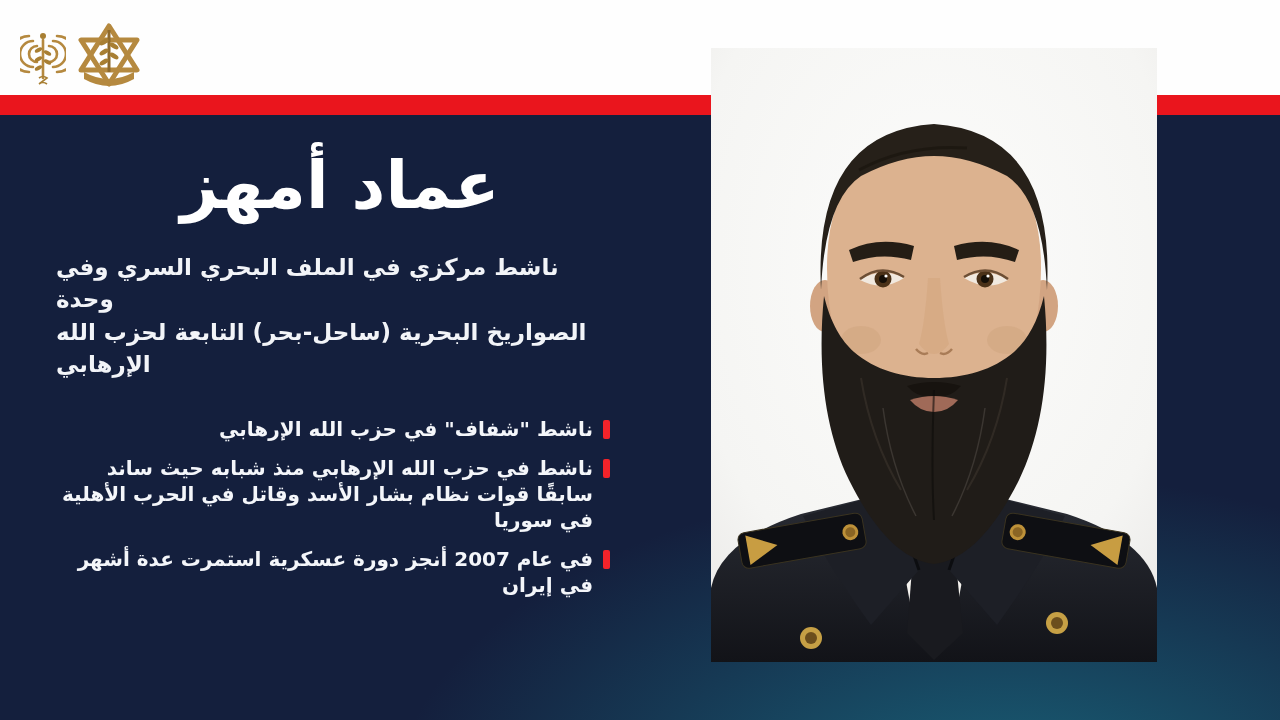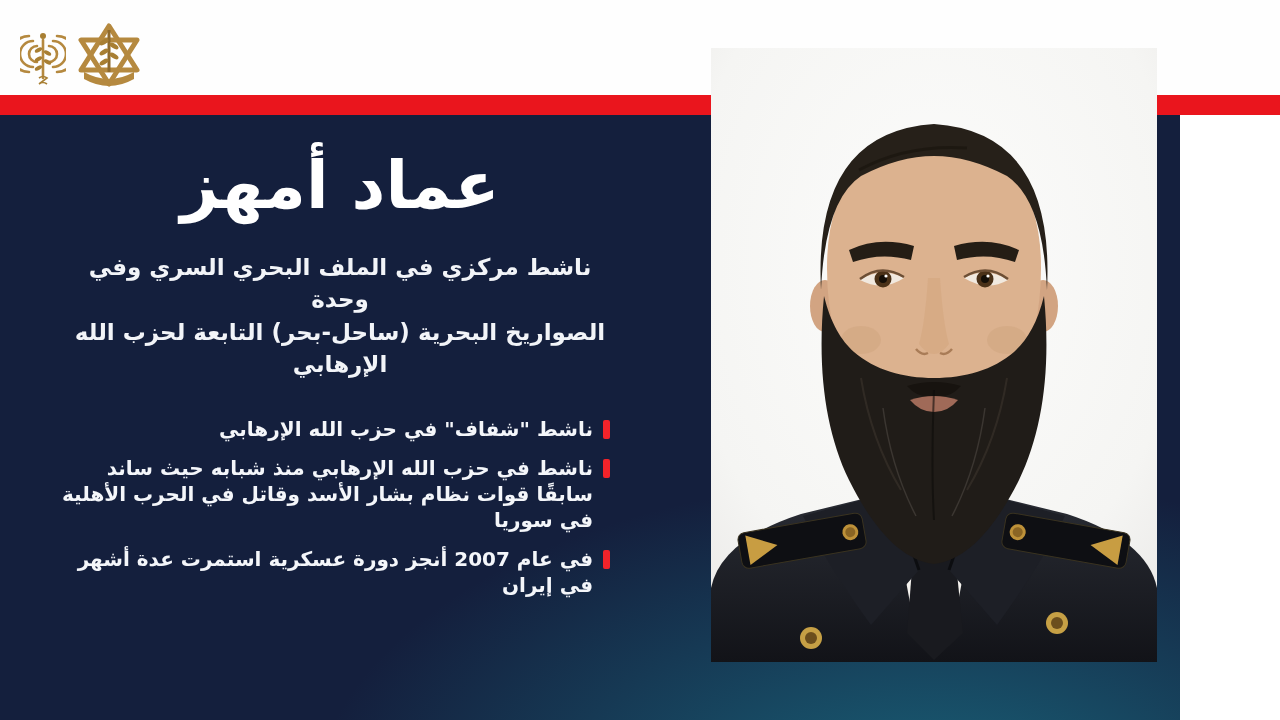--- a/index.html
+++ b/index.html
@@ -1,29 +1,29 @@
 <!DOCTYPE html>
 <html lang="ar"><head>
 <meta charset="utf-8">
 <style>
   html,body{margin:0;padding:0;}
   body{width:1280px;height:720px;overflow:hidden;font-family:"DejaVu Sans",sans-serif;}
-  .canvas{position:relative;width:1180px;height:720px;
+  .canvas{position:relative;width:1280px;height:720px;
     background:
       radial-gradient(ellipse 860px 460px at 79% 112%, rgba(26,110,131,.85), rgba(26,110,131,0) 72%),
       #141f3d;}
   
   .header-band{position:absolute;top:0;left:0;width:1280px;height:95px;background:#fefefe;}
   .red-stripe{position:absolute;top:95px;left:0;width:1280px;height:20px;background:#ea151d;}
   
   .logos{position:absolute;top:22px;left:20px;display:flex;align-items:flex-start;gap:10px;}
   
   .content{position:absolute;left:44px;top:146px;width:592px;direction:rtl;color:#ffffff;}
   .name{margin:0 0 26px 0;font-size:66px;line-height:1.2;font-weight:700;text-align:center;letter-spacing:-1px;}
-  .subtitle{margin:12px;font-size:23px;font-weight:700;line-height:1.4;text-align:center;color:#f2f4f8;}
+  .subtitle{margin:12px;font-size:23px;font-weight:700;line-height:1.4;text-align:left;color:#f2f4f8;}
   .bullets{list-style:none;margin:36px 26px 0 0;padding:0;font-size:20px;font-weight:700;color:#f4f6fa;}
   .bullets li{position:relative;padding-right:17px;margin-bottom:13px;line-height:26px;}
   .bullet-marker{position:absolute;right:0;top:4px;width:7px;height:19px;background:#f2232a;border-radius:2px;}
   
   .photo{position:absolute;left:711px;top:48px;width:446px;height:614px;}
   .photo svg{display:block;}
 </style>
 </head>
 <body>
 

